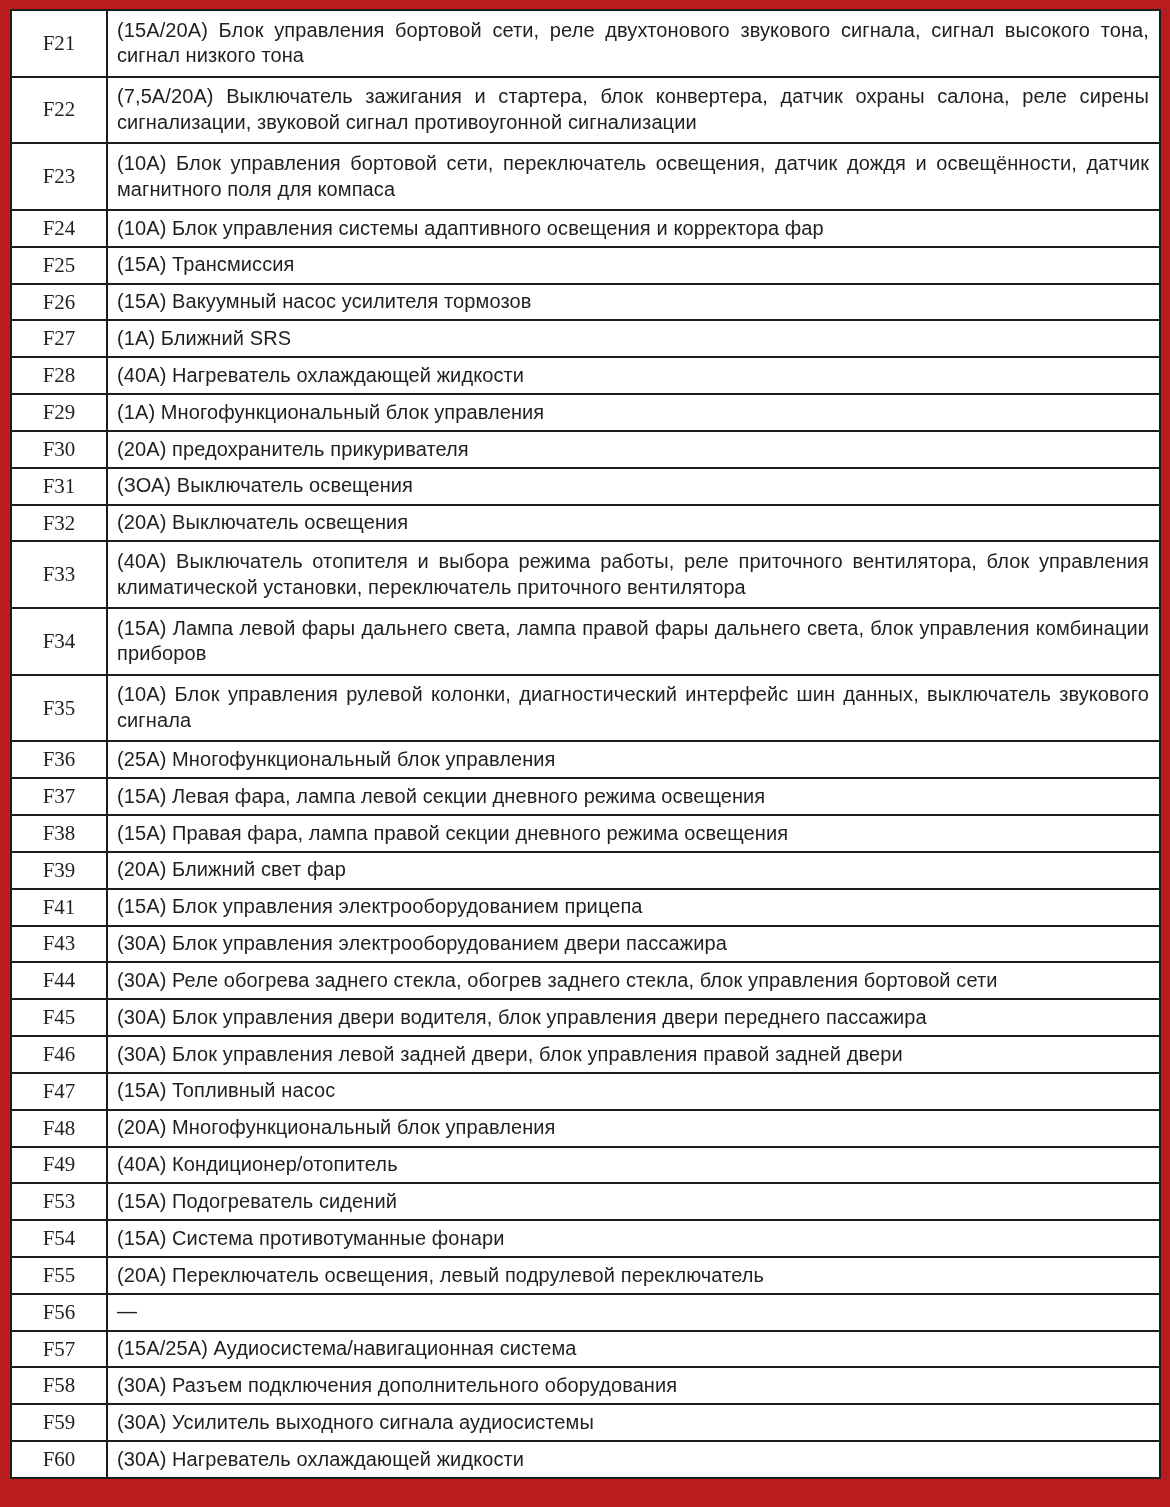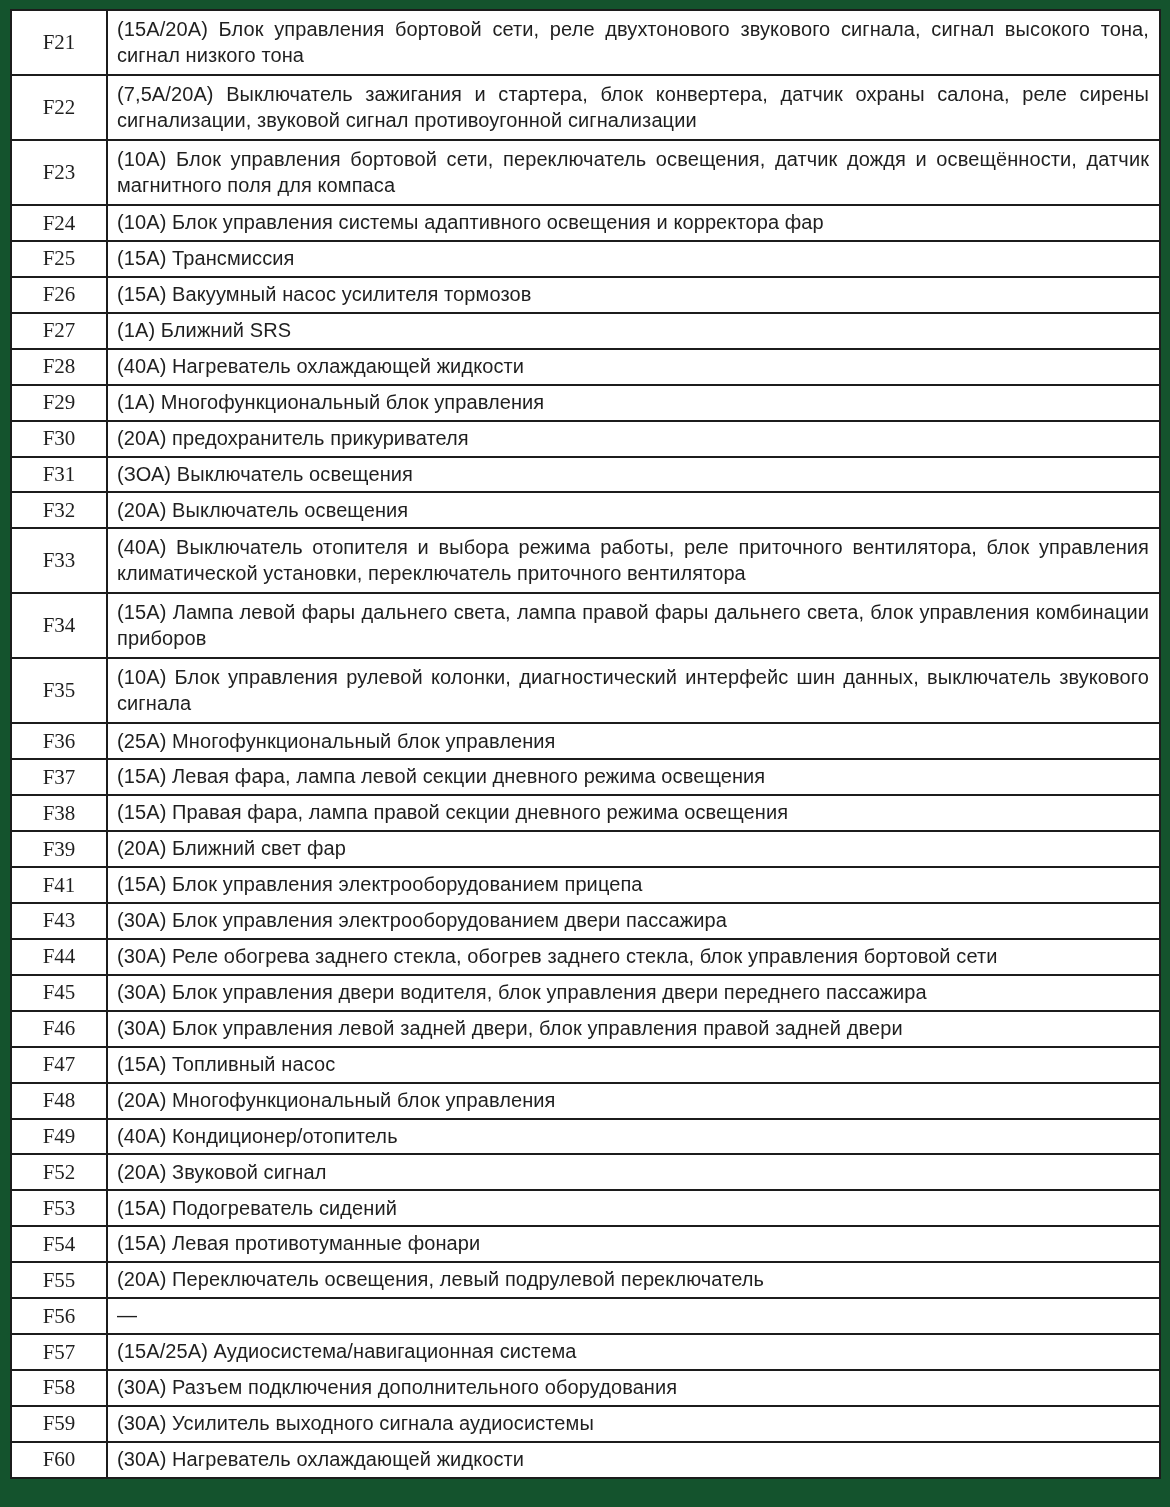--- a/index.html
+++ b/index.html
@@ -11,21 +11,21 @@
     width: 1170px;
     height: 1507px;
     box-sizing: border-box;
     font-family: "Liberation Sans", sans-serif;
   }
   .page {
     box-sizing: border-box;
     width: 1170px;
     height: 1507px;
     padding: 9px 9px 28px 10px;
-    background: #14532d;
+    background: #b91c1c;
   }
   table.fuse-table {
     width: 100%;
     height: 100%;
     border-collapse: collapse;
     background: #ffffff;
     table-layout: fixed;
   }
   table.fuse-table td {
     border: 2px solid #1c1c1c;
@@ -157,30 +157,26 @@
         </tr>
         <tr>
           <td class="fuse-cell">F48</td>
           <td class="desc-cell">(20А) Многофункциональный блок управления</td>
         </tr>
         <tr>
           <td class="fuse-cell">F49</td>
           <td class="desc-cell">(40А) Кондиционер/отопитель</td>
         </tr>
         <tr>
-          <td class="fuse-cell">F52</td>
-          <td class="desc-cell">(20А) Звуковой сигнал</td>
-        </tr>
-        <tr>
           <td class="fuse-cell">F53</td>
           <td class="desc-cell">(15А) Подогреватель сидений</td>
         </tr>
         <tr>
           <td class="fuse-cell">F54</td>
-          <td class="desc-cell">(15А) Левая противотуманные фонари</td>
+          <td class="desc-cell">(15А) Система противотуманные фонари</td>
         </tr>
         <tr>
           <td class="fuse-cell">F55</td>
           <td class="desc-cell">(20А) Переключатель освещения, левый подрулевой переключатель</td>
         </tr>
         <tr>
           <td class="fuse-cell">F56</td>
           <td class="desc-cell">—</td>
         </tr>
         <tr>

